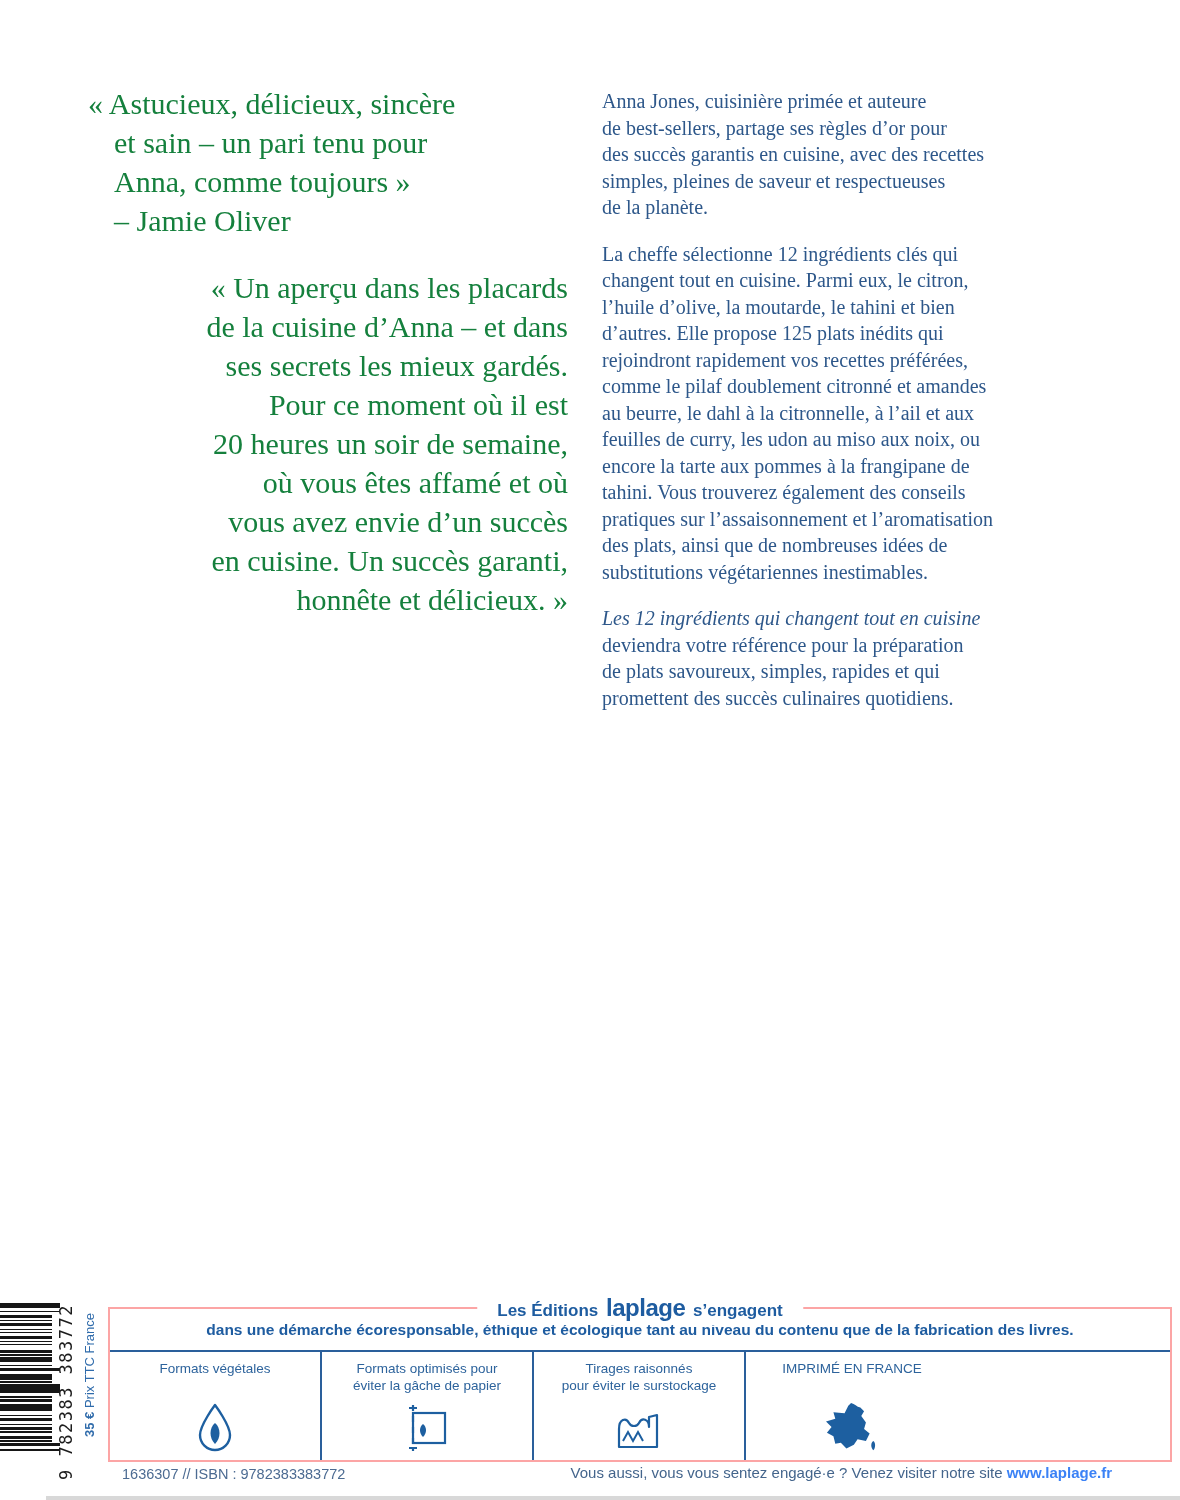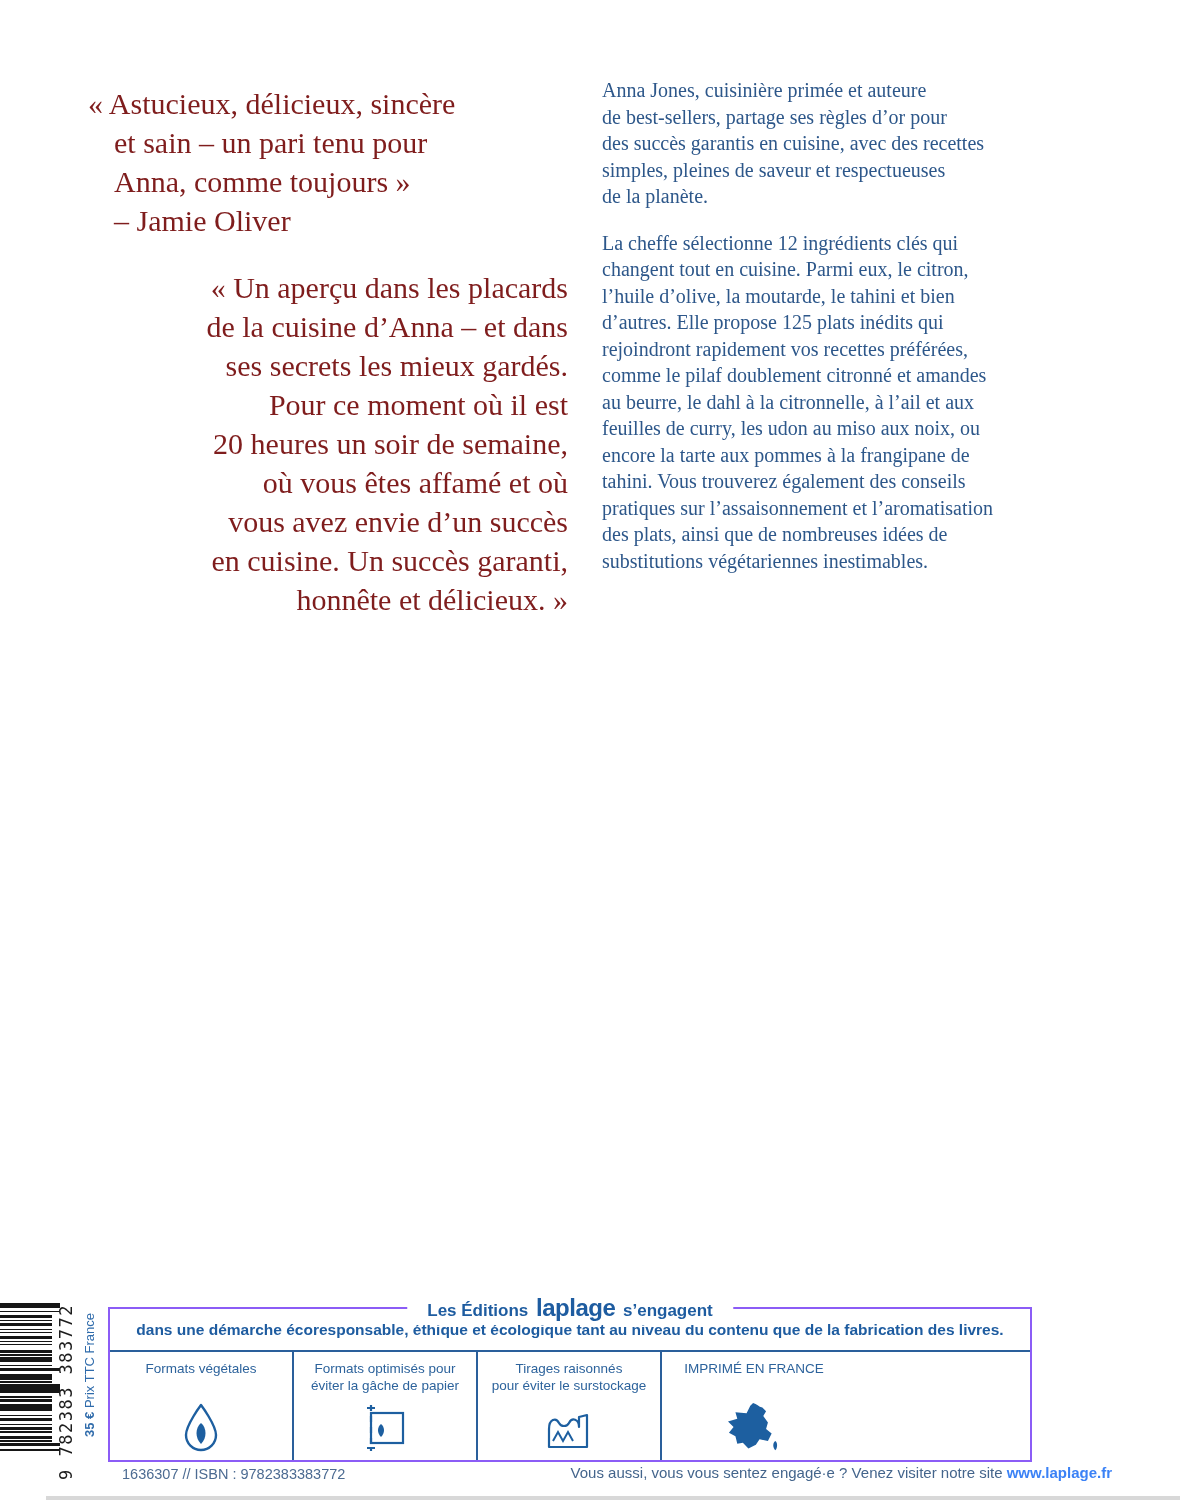--- a/index.html
+++ b/index.html
@@ -3,27 +3,27 @@
 <meta charset="utf-8">
 <style>
   html,body{margin:0;padding:0;}
   body{
     width:1180px;height:1500px;position:relative;background:#ffffff;
     font-family:"Liberation Serif",serif;overflow:hidden;
   }
   .pre{white-space:pre-line;}
 
   
-  .quotes{position:absolute;left:88px;top:84px;width:480px;color:#7f1d1d;}
+  .quotes{position:absolute;left:88px;top:84px;width:480px;color:#15803d;}
   .quote{font-size:30px;line-height:39px;padding-left:26px;text-indent:-26px;}
   .quote .q-attr{text-indent:0;margin-top:0;}
   .quote2{margin-top:28px;text-align:right;}
 
   
-  .description{position:absolute;left:602px;top:77px;width:462px;color:#2d578a;
+  .description{position:absolute;left:602px;top:88px;width:462px;color:#2d578a;
     font-size:20px;line-height:26.5px;}
   .description p{margin:0 0 20px 0;}
   .description .italic-line{font-style:italic;display:block;}
 
   
   .barcode-wrap{position:absolute;left:0;top:1303px;width:110px;height:190px;}
   .bars{position:absolute;left:-6px;top:0;width:70px;}
   .bars div{background:#161616;}
   .barcode-digits{
     position:absolute;left:56px;top:1480px;width:190px;height:22px;
@@ -34,22 +34,22 @@
   .price-tag{
     position:absolute;left:82px;top:1437px;width:150px;height:18px;
     transform:rotate(-90deg);transform-origin:0 0;
     font-family:"Liberation Sans",sans-serif;font-size:13px;
     color:#2f6bab;white-space:nowrap;
   }
   .price-tag b{font-weight:700;}
 
   
   .eco-box{
-    position:absolute;left:108px;top:1307px;width:924px;height:155px;
-    border:2px solid #8b5cf6;box-sizing:border-box;
+    position:absolute;left:108px;top:1307px;width:1064px;height:155px;
+    border:2px solid #fca5a5;box-sizing:border-box;
     font-family:"Liberation Sans",sans-serif;color:#1e5ca0;
   }
   .eco-title{
     position:absolute;top:-15px;left:50%;transform:translateX(-50%);
     background:#ffffff;padding:0 20px;white-space:nowrap;
     font-size:17px;font-weight:700;color:#1e5ca0;line-height:28px;
   }
   .eco-title .logo{font-size:24px;font-weight:700;letter-spacing:-0.5px;padding:0 3px;}
   .eco-subtitle{
     height:43px;display:flex;align-items:center;justify-content:center;
@@ -118,20 +118,26 @@
 d’autres. Elle propose 125 plats inédits qui
 rejoindront rapidement vos recettes préférées,
 comme le pilaf doublement citronné et amandes
 au beurre, le dahl à la citronnelle, à l’ail et aux
 feuilles de curry, les udon au miso aux noix, ou
 encore la tarte aux pommes à la frangipane de
 tahini. Vous trouverez également des conseils
 pratiques sur l’assaisonnement et l’aromatisation
 des plats, ainsi que de nombreuses idées de
 substitutions végétariennes inestimables.</p>
+  <p style="margin-bottom:0;">
+    <em class="italic-line">Les 12 ingrédients qui changent tout en cuisine</em>
+    <span class="pre">deviendra votre référence pour la préparation
+de plats savoureux, simples, rapides et qui
+promettent des succès culinaires quotidiens.</span>
+  </p>
 </section>
 
 <div class="barcode-wrap">
   <div class="bars" id="barcode-bars">
       <div style="height: 4.54545px; margin-bottom: 3.0303px; width: 66px;"></div>
       <div style="height: 1.51515px; margin-bottom: 3.0303px; width: 66px;"></div>
       <div style="height: 3.0303px; margin-bottom: 1.51515px; width: 58px;"></div>
       <div style="height: 1.51515px; margin-bottom: 1.51515px; width: 58px;"></div>
       <div style="height: 3.0303px; margin-bottom: 3.0303px; width: 58px;"></div>
       <div style="height: 1.51515px; margin-bottom: 1.51515px; width: 58px;"></div>

